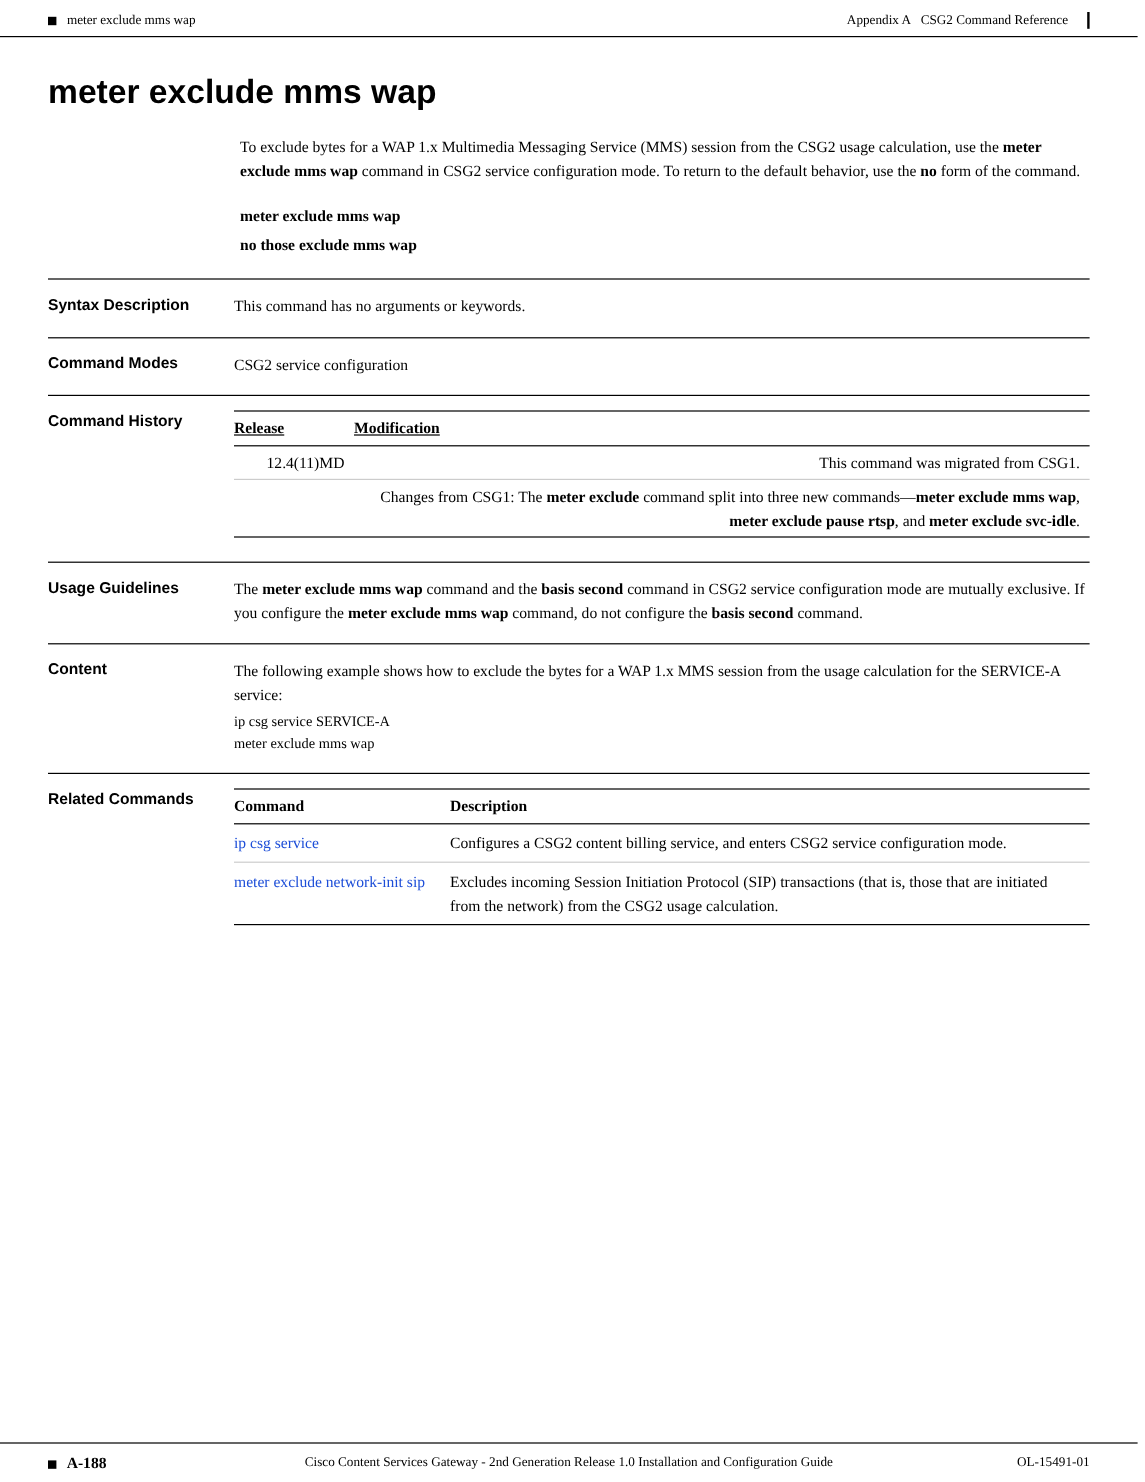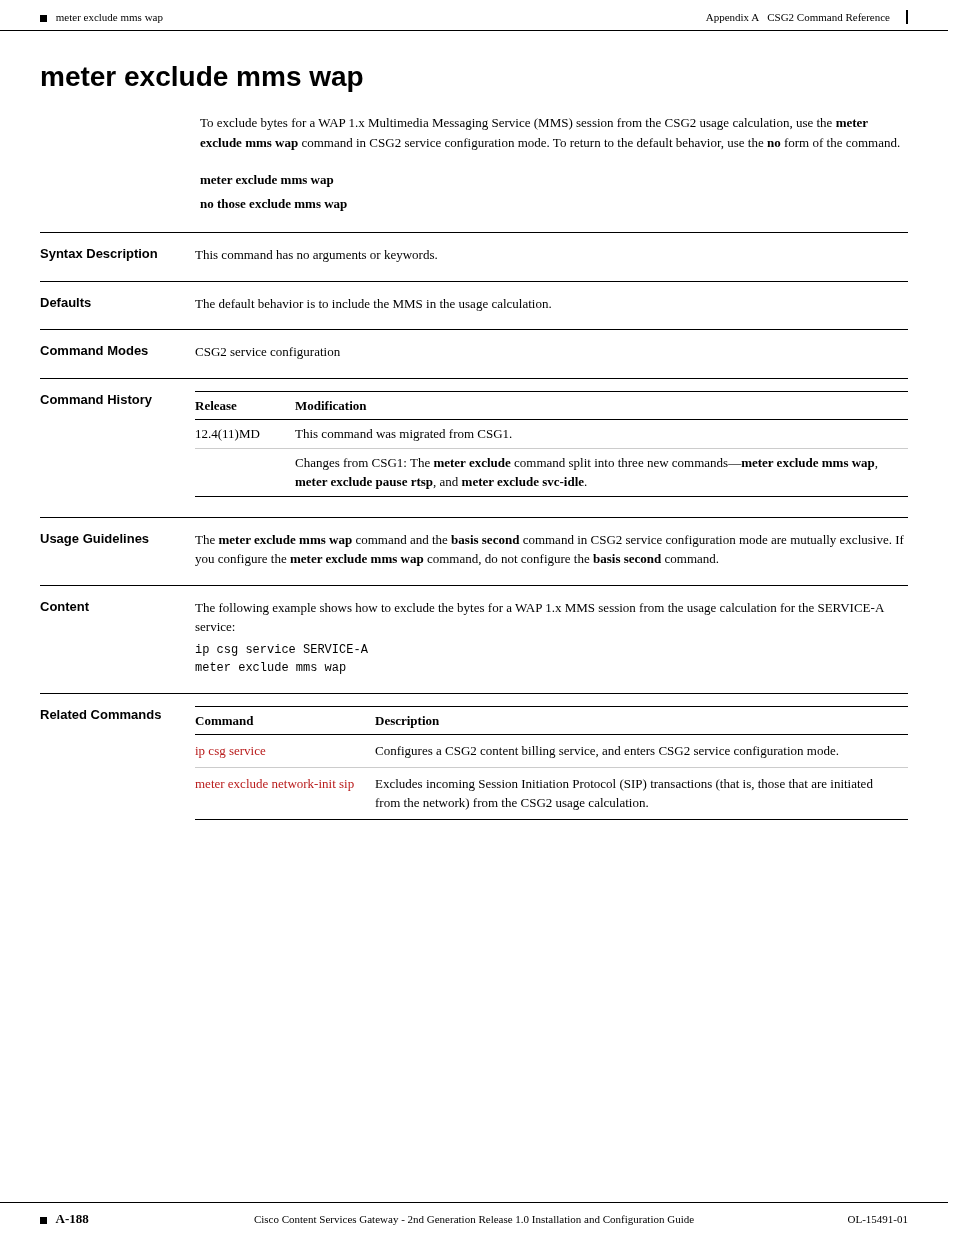--- a/index.html
+++ b/index.html
@@ -94,23 +94,24 @@
       border-collapse: collapse;
       margin-bottom: 4px;
     }
     .history-table th {
       text-align: left;
       font-weight: bold;
       font-size: 13px;
       padding: 4px 8px 4px 0;
       border-bottom: 1px solid #000;
       border-top: 1.5px solid #000;
+      text-decoration: underline;
     }
     .history-table td {
-      text-align: left;
+      text-align: right;
       font-size: 13px;
       padding: 4px 8px 4px 0;
       vertical-align: top;
       border-bottom: 1px solid #ccc;
     }
     .history-table tr:last-child td {
       border-bottom: 1px solid #000;
     }
     .release-col { width: 100px; }
     
@@ -130,24 +131,24 @@
       text-align: left;
       font-size: 13px;
       padding: 6px 8px 6px 0;
       vertical-align: top;
       border-bottom: 1px solid #ccc;
     }
     .related-table tr:last-child td {
       border-bottom: 1px solid #000;
     }
     .cmd-col { width: 180px; }
-    .link-blue { color: #b91c1c; text-decoration: none; }
+    .link-blue { color: #1d4ed8; text-decoration: none; }
     
     .code-block {
-      font-family: Liberation Mono, monospace;
+      font-family: Liberation Serif, serif;
       font-size: 12px;
       margin-top: 4px;
     }
     
     .page-footer {
       position: absolute;
       bottom: 0;
       left: 0;
       right: 0;
       border-top: 1px solid #000;
@@ -214,24 +215,20 @@
     </div>
     <div class="command-syntax" style="margin-bottom:20px;">
       <span>no those exclude mms wap</span>
     </div>
 
     <div class="section-row">
       <div class="section-label">Syntax Description</div>
       <div class="section-content">This command has no arguments or keywords.</div>
     </div>
 
-    <div class="section-row">
-      <div class="section-label">Defaults</div>
-      <div class="section-content">The default behavior is to include the MMS in the usage calculation.</div>
-    </div>
 
     <div class="section-row">
       <div class="section-label">Command Modes</div>
       <div class="section-content">CSG2 service configuration</div>
     </div>
 
     <div class="section-row">
       <div class="section-label">Command History</div>
       <div class="section-content">
         <table class="history-table">

